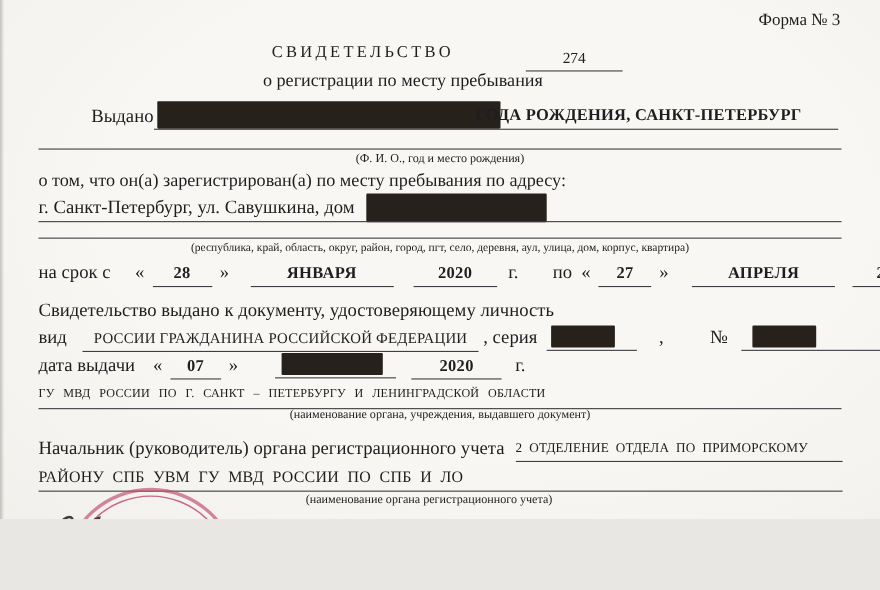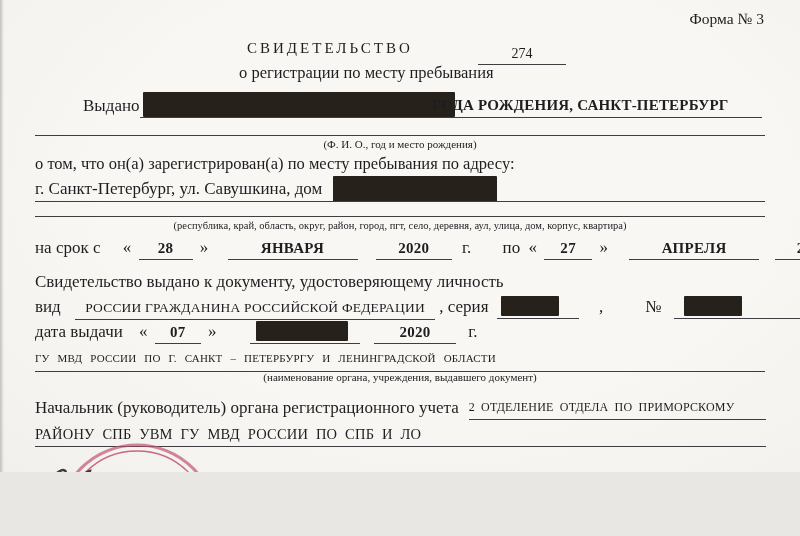--- a/index.html
+++ b/index.html
@@ -96,20 +96,21 @@
   </div>
 
   <div class="row caps15" style="left:35px;top:347px;width:730px;border-bottom:1px solid #3e3e42;padding-bottom:2px">ГУ МВД РОССИИ ПО Г. САНКТ – ПЕТЕРБУРГУ И ЛЕНИНГРАДСКОЙ ОБЛАСТИ</div>
   <div class="cap" style="left:200px;top:371px;width:400px">(наименование органа, учреждения, выдавшего документ)</div>
 
   <div class="row" style="left:35px;top:396px;width:731px;display:flex;align-items:center">
     <span style="white-space:nowrap">Начальник (руководитель) органа регистрационного учета</span>
     <span class="caps14" style="flex:1;margin-left:10px;border-bottom:1px solid #3e3e42;padding-bottom:1px;white-space:nowrap">2 ОТДЕЛЕНИЕ ОТДЕЛА ПО ПРИМОРСКОМУ</span>
   </div>
   <div class="row caps145" style="left:35px;top:423px;width:731px;border-bottom:1px solid #3e3e42;padding-bottom:1px">РАЙОНУ СПБ УВМ ГУ МВД РОССИИ ПО СПБ И ЛО</div>
+  <div class="cap" style="left:190px;top:448px;width:400px">(наименование органа регистрационного учета)</div>
 
   <svg width="168" height="168" viewBox="0 0 168 168" style="position:absolute;left:53px;top:440px">
     <g fill="none" stroke="#c04f72" opacity="0.85">
       <circle cx="84" cy="84" r="79" stroke-width="3" opacity="0.8"></circle>
       <circle cx="84" cy="84" r="73" stroke-width="1.3"></circle>
       <circle cx="84" cy="84" r="47" stroke-width="1.3"></circle>
     </g>
     <defs>
       <path id="rimPath" d="M 28 104 A 60 60 0 1 1 27.9 103.9"></path>
       <path id="codePath" d="M 36 106 A 57 57 0 0 0 132 106"></path>

